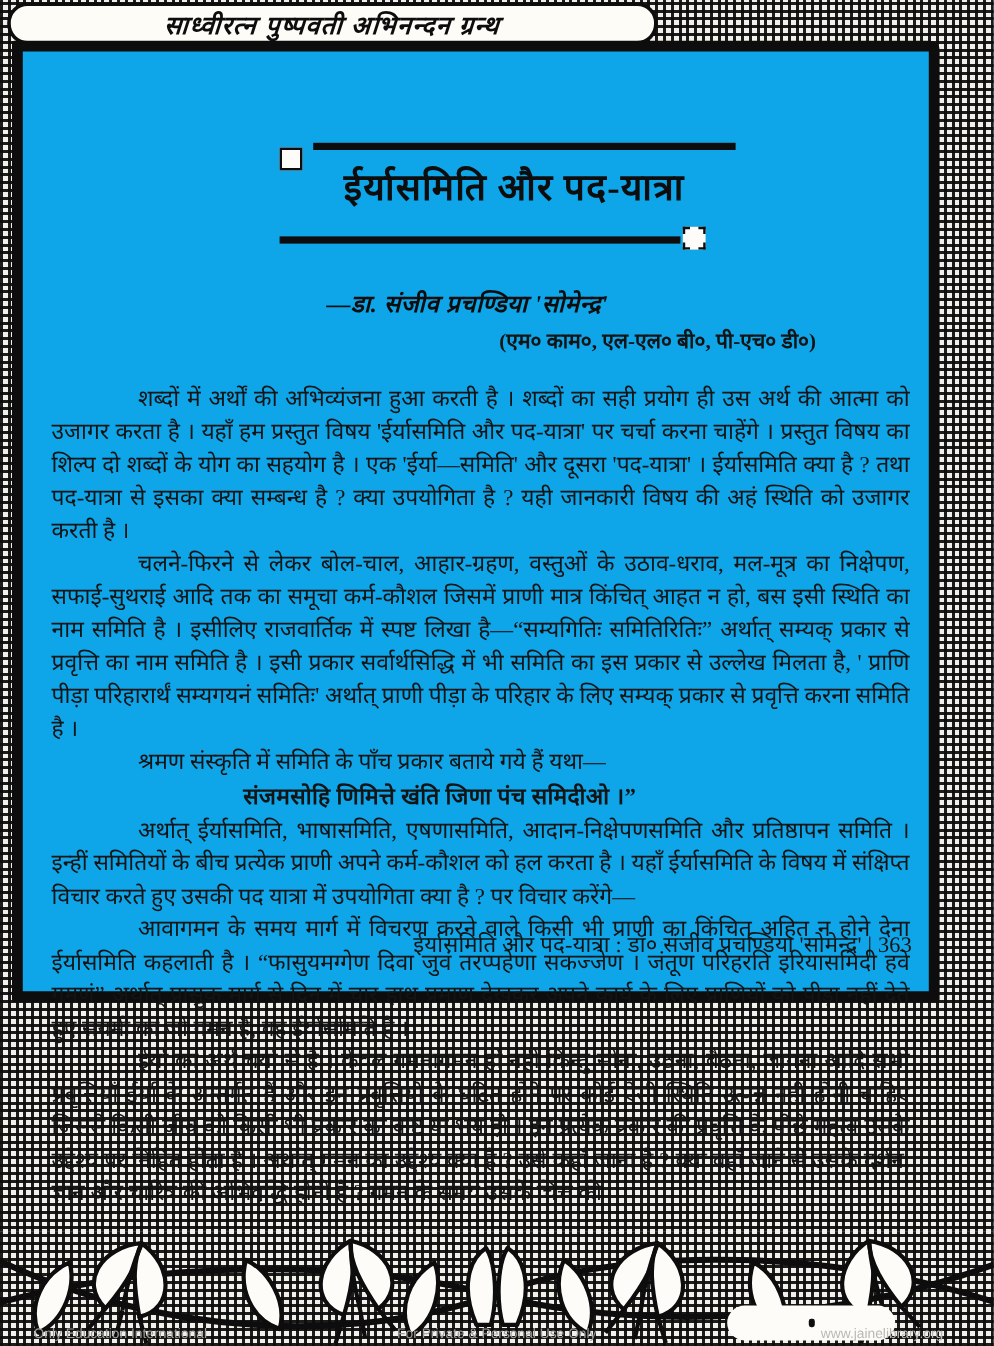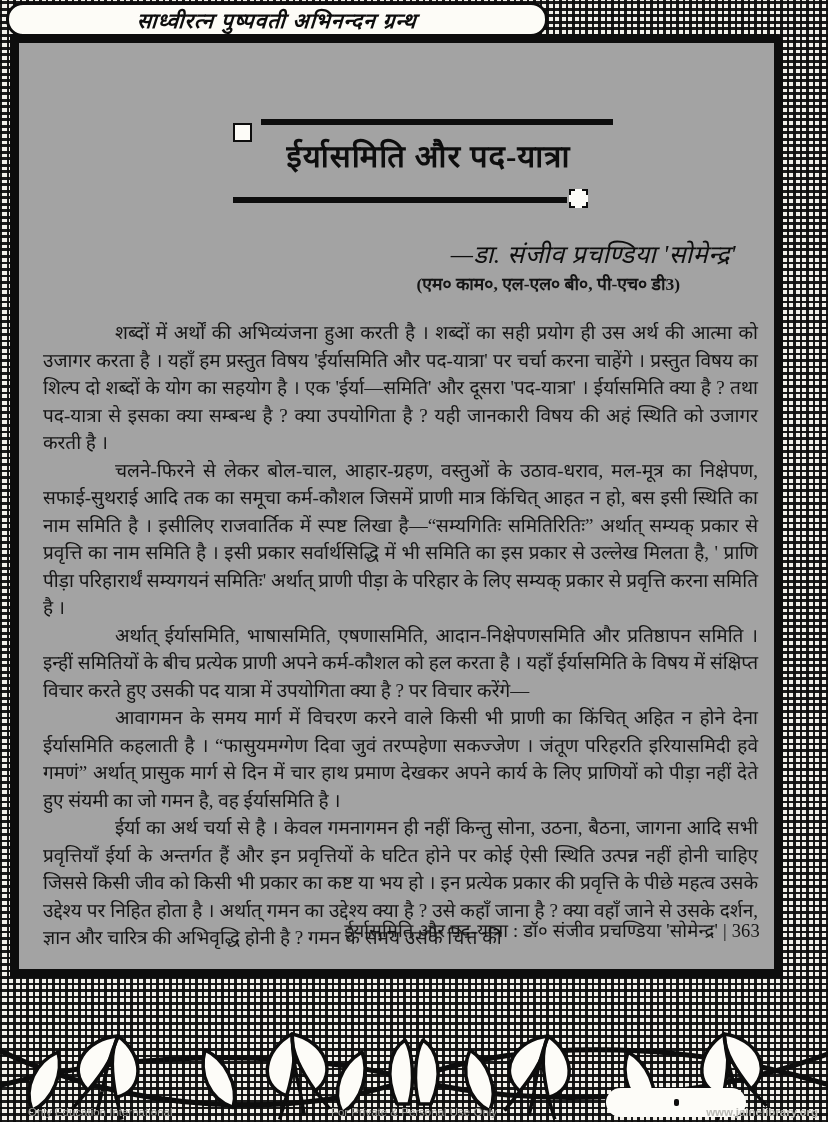--- a/index.html
+++ b/index.html
@@ -15,37 +15,37 @@
     position:absolute;top:2px;left:6px;width:536px;height:29px;z-index:5;
     background:#fdfcf7;border:3px solid #0d0d0d;border-radius:17px;
     display:flex;align-items:center;justify-content:center;
   }
   .banner-text{
     font-family:"Liberation Sans","DejaVu Sans",sans-serif;
     font-weight:700;font-style:italic;font-size:21px;color:#0d0d0d;
     letter-spacing:1px;white-space:nowrap;transform:skewX(-4deg);
   }
   .page{
-    position:absolute;left:10px;top:34px;width:773px;height:944px;z-index:2;
-    background:#a3a3a3;border:9px solid #0d0d0d;box-sizing:border-box;
+    position:absolute;left:10px;top:34px;width:773px;height:801px;z-index:2;
+    background:#0ea5e9;border:9px solid #0d0d0d;box-sizing:border-box;
     border-radius:2px 8px 2px 2px;
   }
   .content{
     position:absolute;inset:0;padding:0 16px 0 24px;color:#141414;
     font-size:19px;line-height:27.5px;
   }
   .title-block{position:relative;width:420px;margin:76px auto 0;transform:translateX(28px);height:108px;}
   .rule-top{position:absolute;left:42px;top:0;width:352px;height:6px;background:#0d0d0d;}
   .sq-solid{position:absolute;left:14px;top:4px;width:15px;height:15px;border:2.5px solid #0d0d0d;background:#fdfcf8;}
   .article-title{position:absolute;top:18px;left:0;width:100%;text-align:center;
     font-size:31px;font-weight:700;line-height:40px;color:#0d0d0d;letter-spacing:1px;}
   .rule-bottom{position:absolute;left:14px;top:78px;width:334px;height:6px;background:#0d0d0d;}
   .sq-dashed{position:absolute;left:350px;top:70px;width:15px;height:15px;border:2px dashed #0d0d0d;background:#fdfcf8;}
-  .byline{margin-top:14px;text-align:right;padding-right:22px;
-    font-size:25px;font-weight:400;font-style:italic;color:#0d0d0d;letter-spacing:.5px;}
+  .byline{margin-top:14px;text-align:center;padding-right:22px;
+    font-size:20px;font-weight:700;font-style:italic;color:#0d0d0d;letter-spacing:.5px;}
   .byline-quals{margin-top:2px;text-align:right;padding-right:78px;
     font-size:17.5px;font-weight:700;color:#141414;}
   p.body-para{margin:0;text-align:justify;text-indent:72px;}
   p.first{margin-top:21px;}
   .lead-in{margin:0;text-indent:72px;text-align:left;}
   .verse{margin:2px 0 0;text-align:center;transform:translateX(-34px);font-weight:600;letter-spacing:.3px;}
   .footer-line{
     position:absolute;right:14px;bottom:24px;font-size:18.5px;color:#141414;letter-spacing:.2px;
   }
   .floral-band{
@@ -60,45 +60,47 @@
     position:absolute;right:82px;bottom:5px;width:140px;height:29px;z-index:8;
     background:#fdfcf8;border-radius:15px;display:flex;align-items:center;justify-content:center;
   }
   .corner-pill .dot{width:5px;height:7px;background:#0d0d0d;border-radius:2px;}
   .watermark{
     position:absolute;bottom:4px;z-index:9;color:#9b9b96;font-size:11.5px;
     font-family:"Liberation Sans","DejaVu Sans",sans-serif;
   }
   .wm-left{left:28px;}
   .wm-center{left:50%;transform:translateX(-50%);margin-top:40px;}
-  .wm-right{right:10px;color:#b9b9b4;font-weight:bold;}
+  .wm-right{right:42px;color:#b9b9b4;}
 </style>
 </head>
 <body>
 
 <div class="banner">
   <span class="banner-text">साध्वीरत्न पुष्पवती अभिनन्दन ग्रन्थ</span>
 </div>
 
 <div class="page">
   <div class="content">
 
     <div class="title-block">
       <div class="rule-top"></div>
       <div class="sq-solid"></div>
       <div class="article-title">ईर्यासमिति और पद-यात्रा</div>
       <div class="rule-bottom"></div>
       <div class="sq-dashed"></div>
     </div>
 
     <div class="byline">—डा. संजीव प्रचण्डिया 'सोमेन्द्र'</div>
-    <div class="byline-quals">(एम० काम०, एल-एल० बी०, पी-एच० डी3)</div>
+    <div class="byline-quals">(एम० काम०, एल-एल० बी०, पी-एच० डी०)</div>
 
     <p class="body-para first">शब्दों में अर्थों की अभिव्यंजना हुआ करती है । शब्दों का सही प्रयोग ही उस अर्थ  की  आत्मा को  उजागर  करता  है ।  यहाँ हम  प्रस्तुत विषय 'ईर्यासमिति और पद-यात्रा' पर चर्चा करना चाहेंगे । प्रस्तुत विषय का शिल्प दो शब्दों के योग का सहयोग है । एक 'ईर्या—समिति' और दूसरा 'पद-यात्रा' । ईर्यासमिति  क्या  है ?  तथा पद-यात्रा से इसका क्या सम्बन्ध है ?  क्या उपयोगिता है ?  यही जानकारी विषय की अहं स्थिति को उजागर करती है ।</p>
     <p class="body-para">चलने-फिरने से लेकर बोल-चाल, आहार-ग्रहण, वस्तुओं के उठाव-धराव, मल-मूत्र का निक्षेपण, सफाई-सुथराई  आदि  तक  का  समूचा  कर्म-कौशल  जिसमें  प्राणी मात्र किंचित् आहत न हो, बस इसी स्थिति का नाम समिति है ।  इसीलिए  राजवार्तिक  में  स्पष्ट  लिखा  है—“सम्यगितिः  समितिरितिः” अर्थात्  सम्यक्  प्रकार  से  प्रवृत्ति  का  नाम समिति  है । इसी प्रकार सर्वार्थसिद्धि में भी समिति का इस प्रकार से उल्लेख  मिलता है, ' प्राणि पीड़ा परिहारार्थं सम्यगयनं समितिः' अर्थात् प्राणी पीड़ा के परिहार के लिए सम्यक् प्रकार से प्रवृत्ति करना समिति है ।</p>
+    <p class="lead-in">श्रमण संस्कृति में समिति के पाँच प्रकार बताये गये हैं यथा—</p>
+    <p class="verse">संजमसोहि  णिमित्ते खंति  जिणा पंच समिदीओ ।”</p>
     <p class="body-para">अर्थात्  ईर्यासमिति,  भाषासमिति,  एषणासमिति, आदान-निक्षेपणसमिति  और  प्रतिष्ठापन समिति । इन्हीं समितियों के बीच प्रत्येक प्राणी अपने कर्म-कौशल को हल करता है ।  यहाँ ईर्यासमिति के विषय में संक्षिप्त विचार करते हुए उसकी पद यात्रा में उपयोगिता क्या है ? पर विचार करेंगे—</p>
     <p class="body-para">आवागमन के समय मार्ग में विचरण करने वाले किसी भी प्राणी का किंचित् अहित न होने देना ईर्यासमिति कहलाती है ।  “फासुयमग्गेण दिवा जुवं तरप्पहेणा सकज्जेण । जंतूण परिहरति इरियासमिदी हवे गमणं” अर्थात् प्रासुक मार्ग से दिन में चार हाथ प्रमाण देखकर अपने कार्य के लिए प्राणियों को पीड़ा नहीं देते हुए संयमी का जो गमन है, वह ईर्यासमिति है ।</p>
     <p class="body-para">ईर्या का अर्थ चर्या से है । केवल गमनागमन ही नहीं किन्तु सोना, उठना, बैठना,  जागना आदि सभी  प्रवृत्तियाँ  ईर्या  के  अन्तर्गत  हैं और इन प्रवृत्तियों के घटित होने पर कोई ऐसी स्थिति उत्पन्न नहीं होनी चाहिए जिससे किसी जीव को किसी भी प्रकार का कष्ट या भय हो । इन प्रत्येक प्रकार की प्रवृत्ति के पीछे  महत्व  उसके  उद्देश्य  पर निहित होता है । अर्थात् गमन का उद्देश्य क्या है ? उसे कहाँ जाना है ? क्या वहाँ जाने से उसके दर्शन, ज्ञान और चारित्र की अभिवृद्धि होनी है ?  गमन के समय उसके चित्त की</p>
 
     <div class="footer-line">ईर्यासमिति और पद-यात्रा : डॉ० संजीव प्रचण्डिया 'सोमेन्द्र' | 363</div>
   </div>
 </div>
 
 <div class="floral-band">
   <svg width="828" height="96" viewBox="0 0 828 96">

